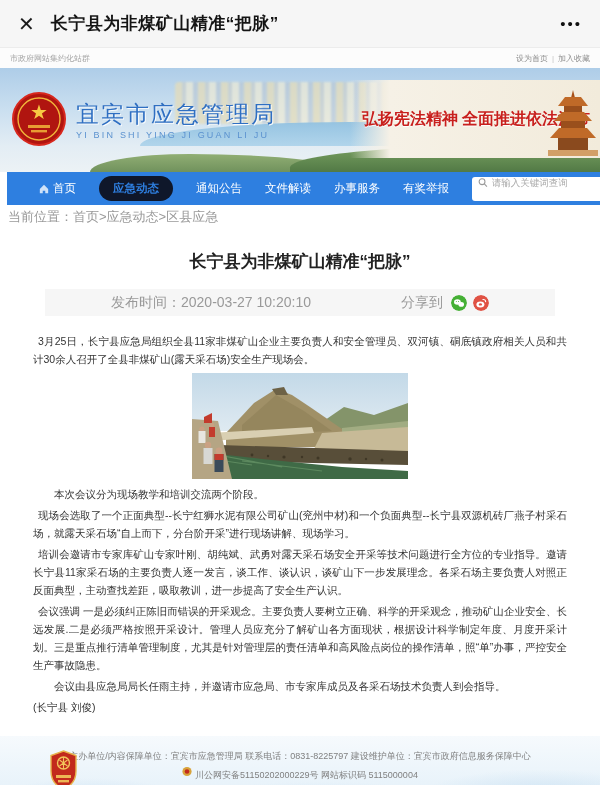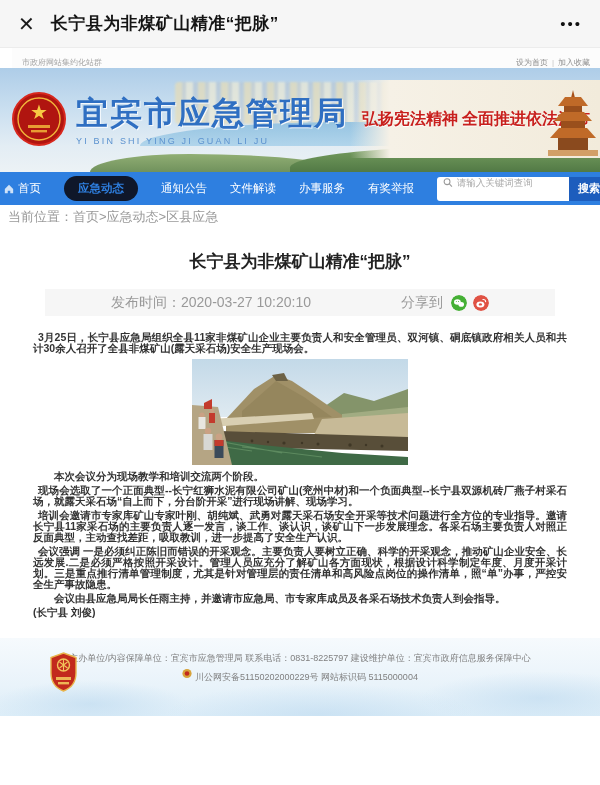--- a/index.html
+++ b/index.html
@@ -7,46 +7,46 @@
   body { font-family:"Liberation Sans","DejaVu Sans",sans-serif; background:#fff; width:600px; height:785px; overflow:hidden; }
   .page { width:600px; height:785px; position:relative; background:#fff; }
 
   
   .app-bar { height:48px; background:#f6f6f6; border-bottom:1px solid #ececec; display:flex; align-items:center; padding:0 18px; }
   .close-x { font-size:20px; color:#1a1a1a; line-height:1; cursor:pointer; }
   .app-title { font-size:17px; color:#141414; font-weight:600; margin-left:16px; letter-spacing:.5px; }
   .more-dots { margin-left:auto; font-size:15px; color:#111; letter-spacing:2px; cursor:pointer; }
 
   
-  .top-strip { height:20px; background:#fcfcfc; display:flex; align-items:flex-end; justify-content:space-between; padding:0 10px; font-size:8px; color:#a5a5a5;margin-left:12px; }
+  .top-strip { height:20px; background:#fcfcfc; display:flex; align-items:center; justify-content:space-between; padding:0 10px; font-size:8px; color:#a5a5a5; }
   .strip-links span { color:#8d8d8d; cursor:pointer; }
   .strip-links .sep { margin:0 4px; color:#c5c5c5; }
 
   
   .banner { height:104px; position:relative; overflow:hidden;
     background:linear-gradient(180deg,#aecde8 0%,#cadff0 40%,#e3edf4 75%,#ecf2f5 100%); }
   .banner-city { position:absolute; left:175px; top:14px; width:270px; height:42px; opacity:.75; filter:blur(1px);
     background:repeating-linear-gradient(90deg, rgba(233,221,180,.9) 0 7px, rgba(205,205,196,.75) 7px 11px, rgba(244,237,210,.85) 11px 18px, rgba(186,196,205,.7) 18px 23px);
     border-radius:4px; }
   .banner-river { position:absolute; left:140px; top:54px; width:350px; height:24px;
     background:linear-gradient(180deg,#8fc0e0,#abd2ea); border-radius:60% 40% 0 0 / 100% 80% 0 0; opacity:.9; }
   .banner-hill-r { position:absolute; right:-20px; bottom:-6px; width:330px; height:34px;
     background:linear-gradient(180deg,#7ba263,#49713f); border-radius:100% 30% 0 0 / 90% 60% 0 0; }
   .banner-hill-l { position:absolute; left:90px; bottom:-8px; width:260px; height:26px;
     background:linear-gradient(180deg,#8cab6d,#5b7f4a); border-radius:50% 80% 0 0 / 90% 100% 0 0; opacity:.95; }
   .banner-brand { position:absolute; left:12px; top:24px; display:flex; align-items:center; gap:10px; z-index:3; }
-  .site-name { font-size:32px; font-weight:bold; color:#2f6fc2; letter-spacing:2px; text-shadow:1px 1px 0 rgba(255,255,255,.85); }
+  .site-name { font-size:23px; font-weight:normal; color:#2f6fc2; letter-spacing:2px; text-shadow:1px 1px 0 rgba(255,255,255,.85); }
   .site-pinyin { font-size:9px; color:#5b92cf; letter-spacing:2.2px; margin-top:0; }
   .banner-slogan { position:absolute; right:0; top:12px; width:250px; height:78px; z-index:2;
     background:linear-gradient(90deg, rgba(246,241,230,0) 0%, #f6f1e6 16%, #f2ebdb 100%); display:flex; align-items:center; }
   .slogan-text { font-family:"Liberation Serif","DejaVu Serif",serif; font-weight:bold; color:#c8201d; font-size:16px; white-space:nowrap; margin-left:12px; text-shadow:0 1px 0 rgba(255,255,255,.9); }
   .pagoda { position:absolute; right:2px; top:8px; }
 
   
-  .nav { height:33px; background:#2e7fe0; display:flex; align-items:center; padding:0 10px 0 4px; color:#fff; font-size:11.5px; }
+  .nav { height:33px; background:#2e7fe0; display:flex; align-items:center; padding:0 10px 0 32px; color:#fff; font-size:11.5px;margin-left:7px; }
   .nav-item { display:flex; align-items:center; gap:4px; margin-right:23px; cursor:pointer; white-space:nowrap; }
   .nav-item.active { background:#0f172a; color:#2e7fe0; border-radius:13px; padding:5px 14px; font-weight:bold; }
   .search-wrap { margin-left:auto; display:flex; align-items:center; }
   .search-box { width:132px; height:24px; background:#fff; border-radius:3px 0 0 3px; display:flex; align-items:flex-start; padding:0 6px; gap:4px; }
   .search-box input { border:none; outline:none; width:100%; font-size:9.5px; color:#333; background:transparent; font-family:inherit; }
   .search-box input::placeholder { color:#aaa; }
   .search-btn { width:40px; height:24px; background:#1d5dbd; color:#fff; font-size:11px; font-weight:bold; border:none; border-radius:0 3px 3px 0; cursor:pointer; display:flex; align-items:center; justify-content:center; font-family:inherit; }
 
   
   .breadcrumb { height:23px; display:flex; align-items:center; padding:0 8px; font-size:13px; color:#999; background:#fff; }
@@ -54,21 +54,21 @@
 
   
   .article-title { text-align:center; font-size:17px; font-weight:bold; color:#222; margin:22px 40px 16px; }
   .meta-bar { height:27px; background:#f6f6f6; margin:16px 45px; display:flex; align-items:center; justify-content:center; font-size:14px; color:#999; }
   .meta-pub { margin-right:90px; }
   .share-group { display:flex; align-items:center; gap:6px; }
   .share-group .lbl { margin-right:2px; }
   .share-ic { width:16px; height:16px; border-radius:50%; display:inline-block; cursor:pointer; }
 
   .content { margin:16px 33px 0; font-size:10.5px; color:#333; }
-  .content p { line-height:11px; margin-bottom:3px; text-align:justify;font-weight:bold; }
+  .content p { line-height:18px; margin-bottom:3px; text-align:justify; }
   .ind2 { text-indent:2em; }
   .ind05 { text-indent:5px; }
   .ind0 { text-indent:0; }
   .article-image { display:block; margin:5px auto 6px; width:216px; height:106px; }
 
   
   .footer { margin-top:20px; height:78px; position:relative; padding-top:11px;
     background:
       radial-gradient(140px 34px at 90px 66px, rgba(185,215,238,.55), transparent 70%),
       radial-gradient(220px 44px at 320px 76px, rgba(185,215,238,.5), transparent 70%),

